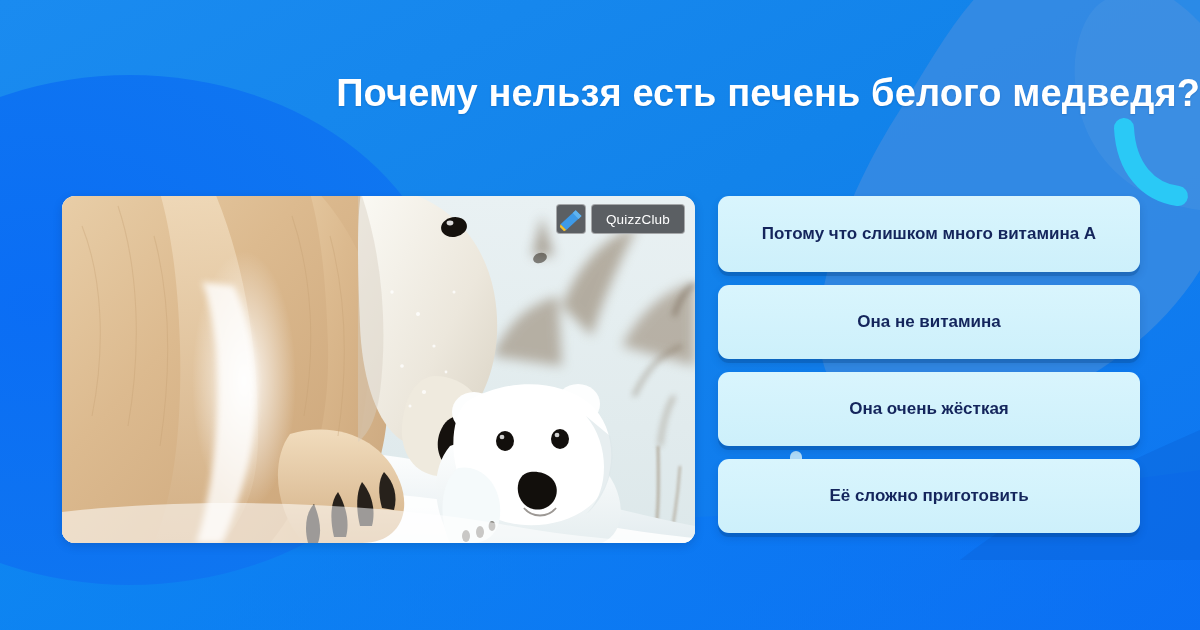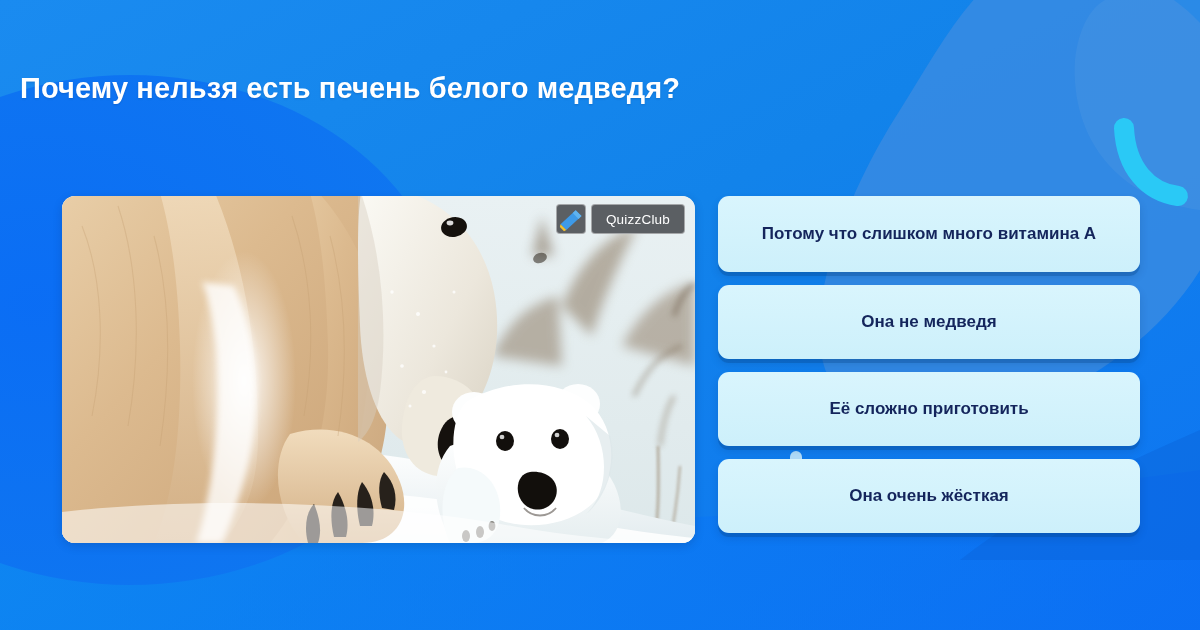--- a/index.html
+++ b/index.html
@@ -11,23 +11,23 @@
   }
 
   
   #bg { position:absolute; inset:0; overflow:hidden; }
   #bg svg { display:block; width:1200px; height:630px; }
 
   
   .title {
     position:absolute;
     left:0; right:0; top:72px;
-    text-align:left;
+    text-align:right;
     color:#ffffff;
-    font-size:29px;
+    font-size:38px;
     font-weight:bold;
     letter-spacing:.1px;
     z-index:6;
     text-shadow:0 1px 2px rgba(0,40,90,.20);
     margin-left:20px;
   }
 
   
   .photo-card {
     position:absolute;
@@ -337,21 +337,21 @@
   </div>
 </div>
 
 <div class="notch"></div>
 
 <div class="answers">
   <div class="answer tall">
     <span>Потому что слишком много витамина А</span>
   </div>
   <div class="answer">
-    <span>Она не медведя</span>
+    <span>Она не витамина</span>
+  </div>
+  <div class="answer">
+    <span>Она очень жёсткая</span>
   </div>
   <div class="answer">
     <span>Её сложно приготовить</span>
   </div>
-  <div class="answer">
-    <span>Она очень жёсткая</span>
-  </div>
 </div>
 
 </body></html>

